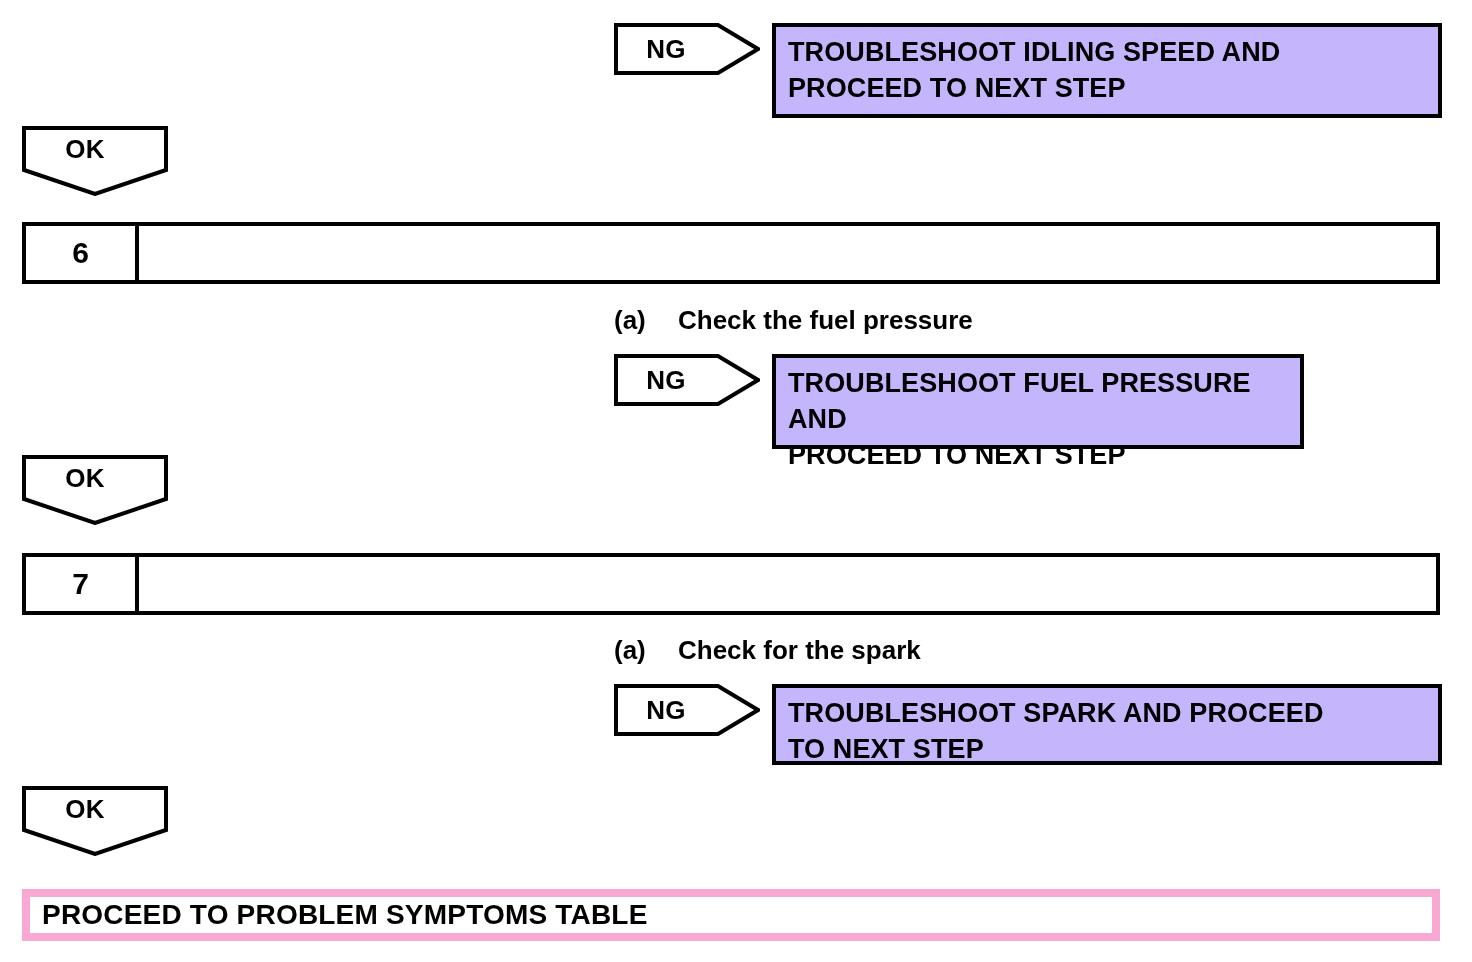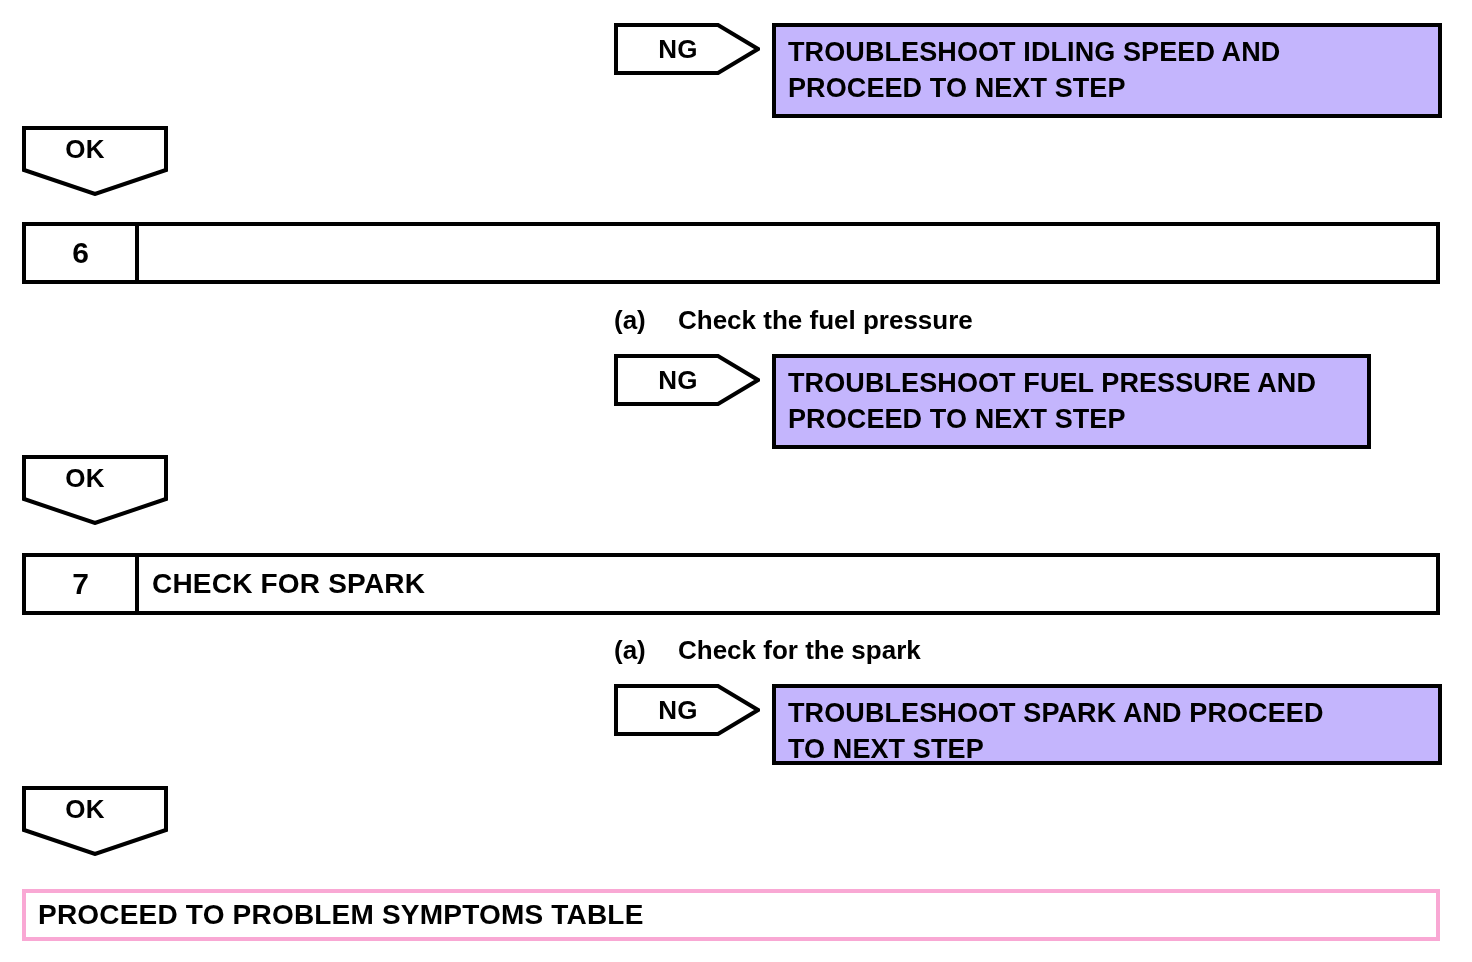--- a/index.html
+++ b/index.html
@@ -34,21 +34,21 @@
     height: 52px;
     box-sizing: border-box;
   }
   .ng-tag svg {
     display: block;
     width: 146px;
     height: 52px;
   }
   .ng-tag-label {
     position: absolute;
-    left: 12px;
+    left: 0;
     top: 0;
     width: 104px;
     height: 52px;
     line-height: 52px;
     text-align: center;
     font-size: 26px;
     font-weight: bold;
     letter-spacing: 0.3px;
   }
   .ng-box {
@@ -130,21 +130,21 @@
   }
   .substep-marker {
     display: inline-block;
     width: 64px;
   }
 
   
   .terminal-box {
     position: absolute;
     box-sizing: border-box;
-    border: 4px solid #f9a8d4;
+    border: 8px solid #f9a8d4;
     background: #fff;
     display: flex;
     align-items: center;
     padding-left: 12px;
   }
   .terminal-text {
     font-size: 28px;
     font-weight: bold;
     letter-spacing: 0.2px;
   }
@@ -182,36 +182,35 @@
     <span class="substep-marker">(a)</span><span>Check the fuel pressure</span>
   </div>
 
   <div class="ng-group" style="left:614px; top:354px;">
     <div class="ng-tag">
       <svg viewBox="0 0 146 52" xmlns="http://www.w3.org/2000/svg">
         <polygon points="2,2 104,2 144,26 104,50 2,50" fill="#ffffff" stroke="#000000" stroke-width="4" stroke-linejoin="miter"></polygon>
       </svg>
       <span class="ng-tag-label">NG</span>
     </div>
-    <div class="ng-box" style="width:599px; height:95px;">
+    <div class="ng-box" style="width:532px; height:95px;">
       <div class="ng-box-text">TROUBLESHOOT FUEL PRESSURE AND
 PROCEED TO NEXT STEP</div>
     </div>
   </div>
 
   <div class="ok-tag" style="left:22px; top:455px;">
     <svg viewBox="0 0 146 70" xmlns="http://www.w3.org/2000/svg">
       <polygon points="2,2 144,2 144,44 73,68 2,44" fill="#ffffff" stroke="#000000" stroke-width="4" stroke-linejoin="miter"></polygon>
     </svg>
     <span class="ok-tag-label">OK</span>
   </div>
 
   <div class="step-box" style="left:22px; top:553px; width:1418px; height:62px;">
     <div class="step-num">7</div>
-    <div class="step-title">CHECK FOR SPARK</div>
   </div>
 
   <div class="substep" style="left:614px; top:635px;">
     <span class="substep-marker">(a)</span><span>Check for the spark</span>
   </div>
 
   <div class="ng-group" style="left:614px; top:684px;">
     <div class="ng-tag">
       <svg viewBox="0 0 146 52" xmlns="http://www.w3.org/2000/svg">
         <polygon points="2,2 104,2 144,26 104,50 2,50" fill="#ffffff" stroke="#000000" stroke-width="4" stroke-linejoin="miter"></polygon>

